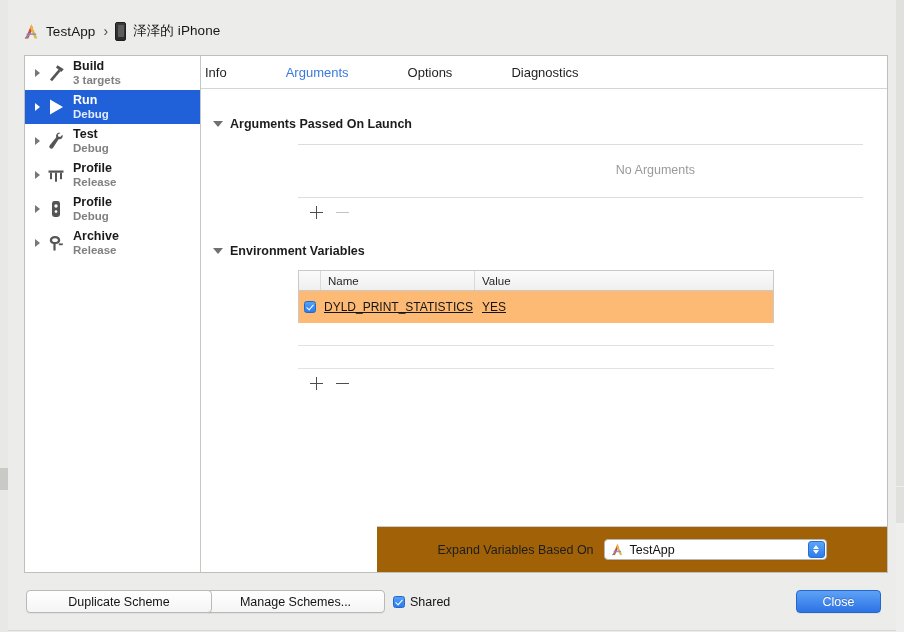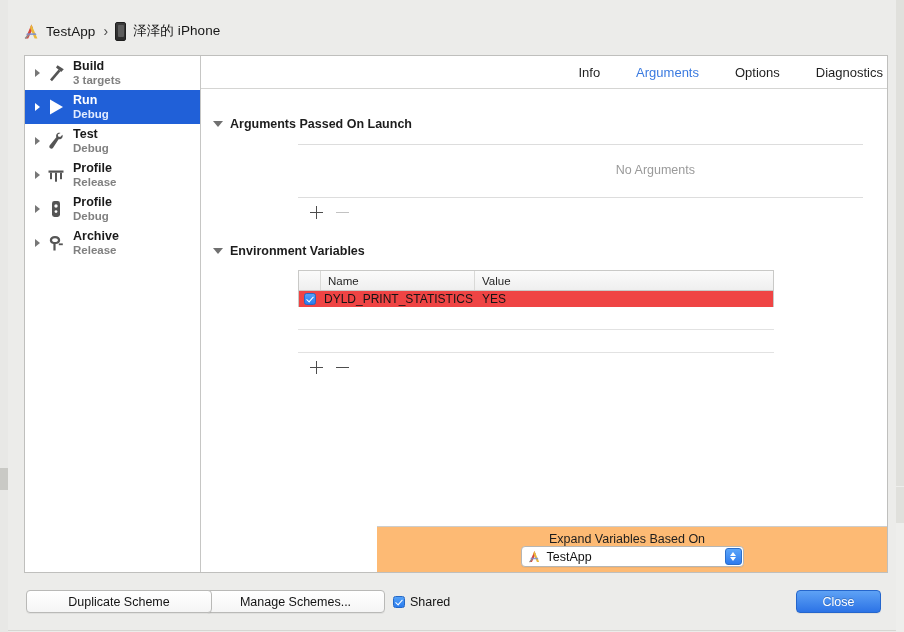--- a/index.html
+++ b/index.html
@@ -163,22 +163,22 @@
     position: absolute;
     left: 176px; top: 0;
     right: 0; bottom: 0;
     background: #ffffff;
   }
   .tabbar {
     height: 32px;
     border-bottom: 1px solid #d5d5d3;
     display: flex;
     align-items: center;
-    justify-content: flex-end;
-    gap: 28px;
+    justify-content: flex-start;
+    gap: 51px;
     background: #ffffff;
   }
   .tab {
     font-size: 13px;
     color: #1f1f1f;
     padding: 0 4px;
   }
   .tab.active { color: #3a7ae0; }
 
   .section-head {
@@ -278,25 +278,26 @@
   .env-head .col-value {
     flex: 1;
     height: 100%;
     box-sizing: border-box;
     padding-left: 7px;
     display: flex;
     align-items: center;
   }
   .env-row {
     display: flex;
-    height: 16px;
-    align-items: center;
-    background: #ef4444;
+    height: 32px;
+    align-items: center;
+    background: #fdba74;
     font-size: 12px;
     color: #151515;
+    text-decoration: underline;
   }
   .env-row .cell-check {
     width: 22px;
     display: flex;
     align-items: center;
     justify-content: center;
     flex: none;
   }
   .env-row .cell-name { width: 154px; flex: none; padding-left: 3px; box-sizing: border-box;}
   .env-row .cell-value { flex: 1; padding-left: 7px; box-sizing: border-box;}
@@ -327,25 +328,24 @@
   .env-blank .rule { background: #e2e2e2; }
   .env-spacer { height: 22px; background: #ffffff; }
 
   
   .panel-footer {
     position: absolute;
     left: 176px; right: 0;
     bottom: 0;
     height: 45px;
     border-top: 1px solid #cdcdcb;
-    background: #fdba74;
+    background: #a16207;
     display: flex;
     align-items: center;
     justify-content: center;
-    flex-direction: column;
   }
   .expand-label {
     font-size: 12.5px;
     color: #1d1d1d;
     margin-right: 10px;
   }
   .popup {
     width: 223px;
     height: 21px;
     background: #ffffff;

